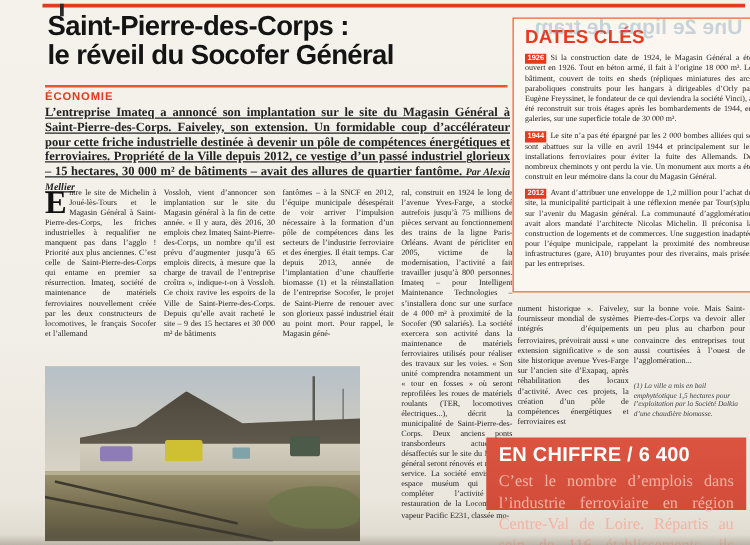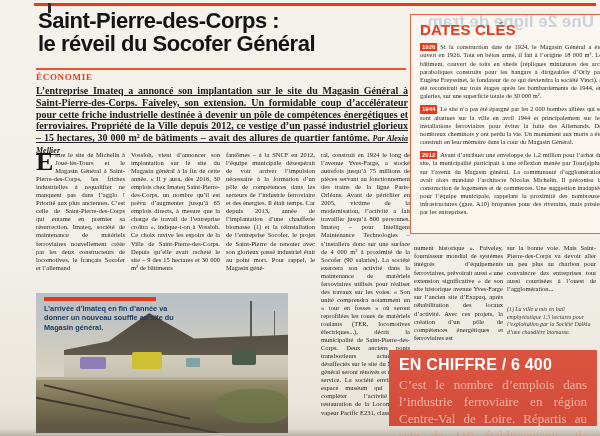--- a/index.html
+++ b/index.html
@@ -8,21 +8,21 @@
         font-family:"Liberation Serif",serif;color:#1f1f1f;}
   .abs{position:absolute;}
   .top-rule{left:34px;top:3px;width:562px;height:3px;background:#e23c1d;}
   .corner-tick{left:48px;top:3px;width:3px;height:10px;background:#2b2b2b;}
   .ghost{left:322px;top:12px;width:272px;font-family:"Liberation Sans",sans-serif;
          font-weight:bold;font-size:17px;color:#7d98b4;opacity:.38;
          transform:scaleX(-1);white-space:nowrap;pointer-events:none;z-index:6;}
   .headline{left:38px;top:10px;width:380px;font-family:"Liberation Sans",sans-serif;
             font-weight:bold;font-size:22px;line-height:1.03;letter-spacing:-.5px;color:#141414;}
   .kicker-rule{left:36px;top:68px;width:370px;height:2px;background:#e8552e;}
-  .kicker{left:36px;top:72px;font-family:Liberation Serif, serif;font-weight:bold;
+  .kicker{left:36px;top:72px;font-family:Liberation Sans, sans-serif;font-weight:bold;
           font-size:9px;letter-spacing:.7px;color:#e8391d;}
   .lead{left:36px;top:85px;width:372px;font-size:10px;line-height:1.18;font-weight:bold;
         color:#222;text-align:justify;}
   .byline{font-size:8px;font-style:italic;}
   .col{top:151px;width:89px;font-size:6.5px;line-height:1.24;text-align:justify;
        color:#1d1d1d;overflow:hidden;}
   .col1{left:36px;height:141px;}
   .col2{left:131px;height:141px;}
   .col3{left:226px;height:138px;}
   .col4{left:321px;height:281px;}
@@ -38,21 +38,21 @@
   .dates-box{left:410px;top:14px;width:202px;height:220px;box-sizing:border-box;
              border:1.5px solid #e8643c;background:rgba(251,247,239,.96);
              padding:6px 9px;z-index:4;}
   .dates-title{font-family:"Liberation Sans",sans-serif;font-weight:bold;font-size:15px;
                color:#e8391d;letter-spacing:.2px;margin:0 0 5px 0;position:relative;z-index:7;}
   .date-entry{font-size:6.4px;line-height:1.27;text-align:justify;margin-bottom:5px;color:#262626;}
   .date-chip{display:inline-block;background:#e8391d;color:#fff;
              font-family:"Liberation Sans",sans-serif;font-weight:bold;font-size:6px;
              padding:0 2px;margin-right:3px;line-height:1.4;vertical-align:baseline;}
   
-  .figure-box{left:389px;top:350px;width:208px;height:76px;box-sizing:border-box;
+  .figure-box{left:389px;top:350px;width:208px;height:58px;box-sizing:border-box;
               background:linear-gradient(180deg,#da5440 0%,#d24c3a 100%);padding:6px 10px;}
   .figure-title{font-family:"Liberation Sans",sans-serif;font-weight:bold;font-size:16px;
                 color:#ffffff;margin:0 0 3px 0;letter-spacing:.2px;}
   .figure-text{font-size:13px;line-height:1.3;color:#f3b2a3;text-align:justify;}
   
   .photo{left:36px;top:293px;width:252px;height:140px;overflow:hidden;background:#c9c4b6;}
   .photo-sky{position:absolute;left:0;top:0;width:252px;height:84px;
              background:linear-gradient(180deg,#b6c0c8 0%,#cfccc0 70%,#d8d3c5 100%);}
   .pole{position:absolute;left:214px;top:8px;width:2px;height:48px;background:#5a5a55;}
   .pole2{position:absolute;left:238px;top:18px;width:1px;height:38px;background:#6a6a63;}
@@ -153,21 +153,17 @@
     <div class="wall-band"></div>
     <div class="graffiti-purple"></div>
     <div class="graffiti-yellow"></div>
     <div class="graffiti-teal"></div>
     <div class="graffiti-dark"></div>
     <div class="photo-ground"></div>
     <div class="platform-edge"></div>
     <div class="grass"></div>
     <div class="rail rail1"></div>
     <div class="rail rail2"></div>
-    <div class="caption">
-      <div class="caption-bar"></div>
-      <div class="caption-text">L’arrivée d’Imateq en fin d’année va donner un nouveau souffle au site du Magasin général.</div>
-    </div>
   </div>
 
   <div class="abs edge-shadow"></div>
 
 </div>
 
 </body></html>

